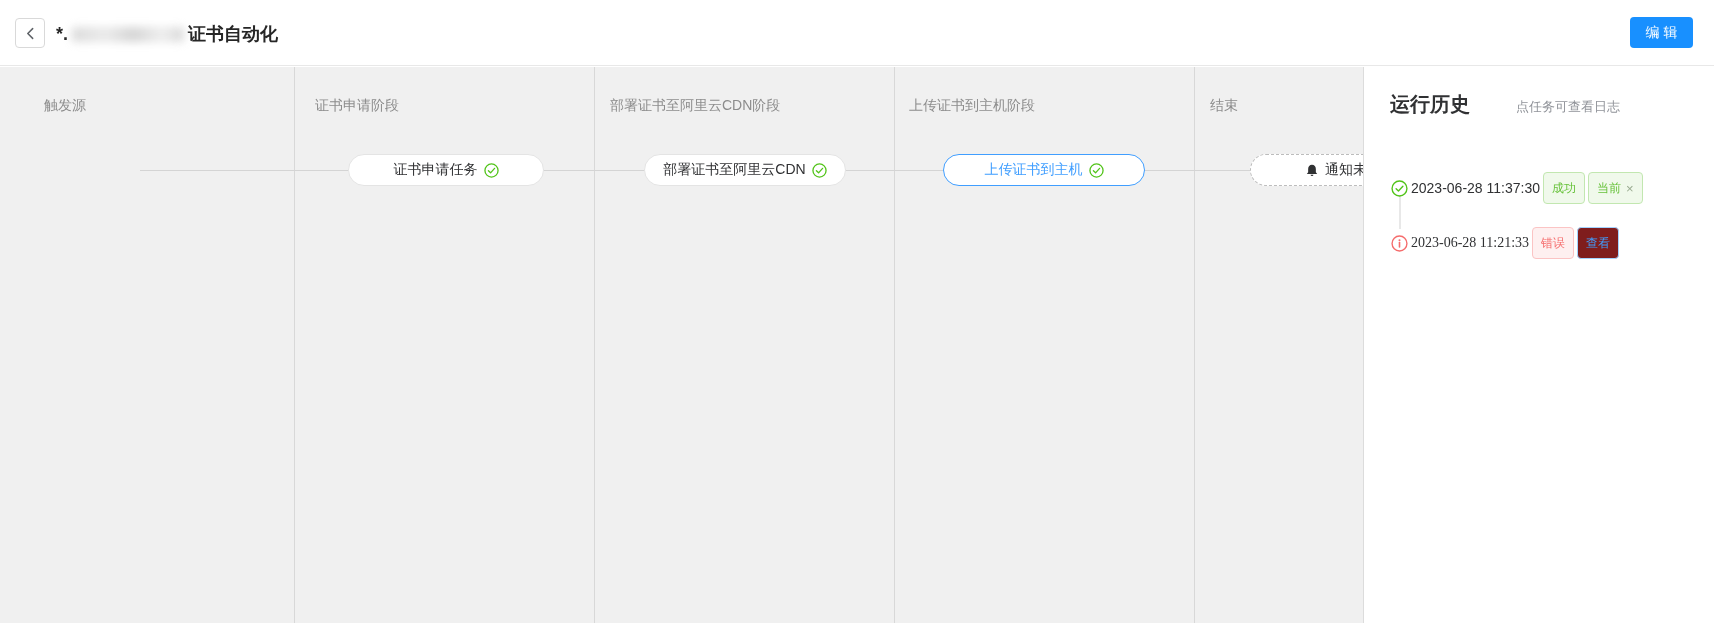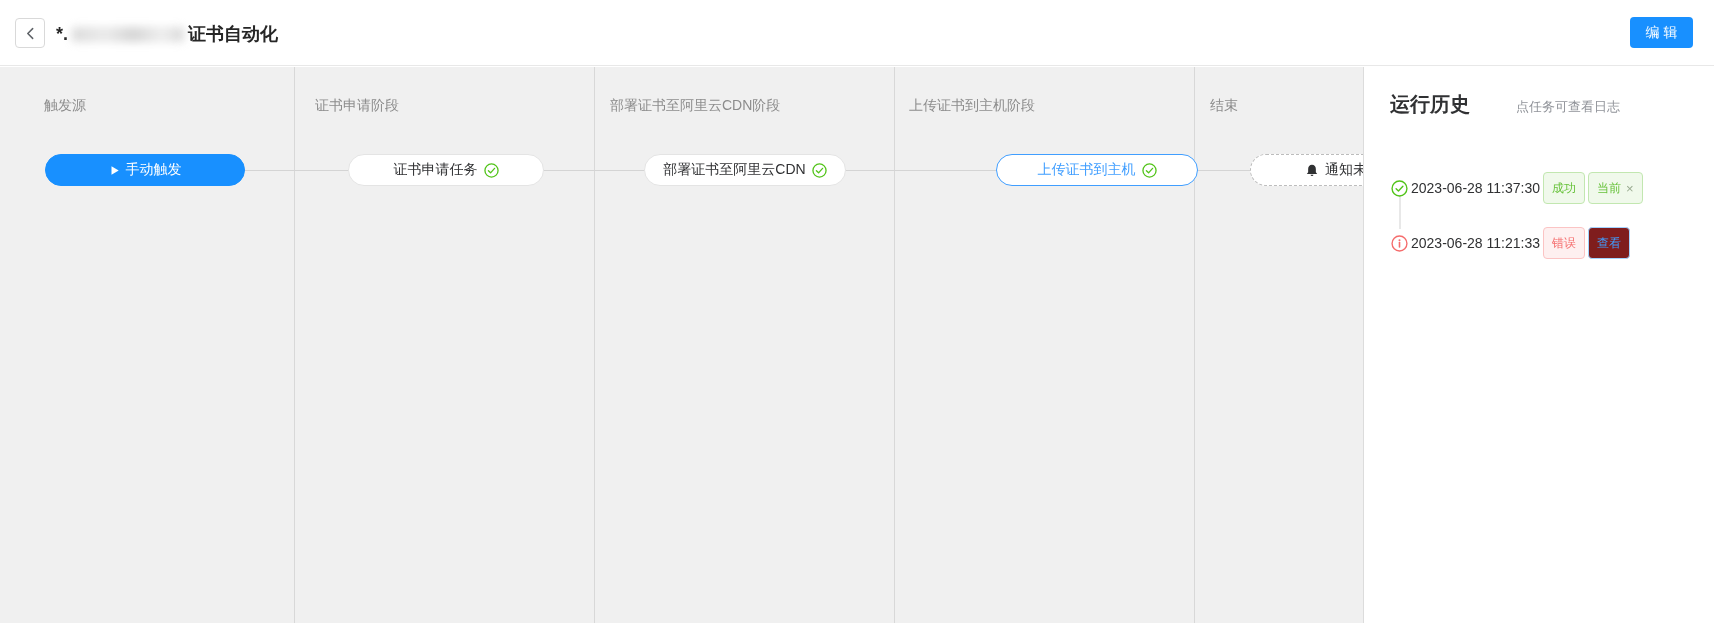--- a/index.html
+++ b/index.html
@@ -39,21 +39,21 @@
   .icon { display:inline-flex; align-items:center; justify-content:center; line-height:0; }
 
   
   .panel { position:absolute; left:1363px; top:67px; width:351px; height:556px;
            background:#fff; border-left:1px solid #dcdcdc; z-index:2; }
   .panel-head { position:absolute; left:26px; top:24px; display:flex; align-items:baseline;gap:33px; }
   .panel-title { font-size:20px; font-weight:bold; color:#303133; }
   .panel-sub { margin-left:13px; font-size:13px; color:#909399; }
   .timeline-line { position:absolute; left:35px; top:128px; width:2px; height:34px; background:#e8e8e8; }
   .run { position:absolute; left:27px; display:flex; align-items:center; gap:3px; }
-  .run-1 { top:105px; } .run-2 { top:160px; }
+  .run-1 { top:105px; } .run-2 { top:160px;font-family:Liberation Serif, serif; }
   .run-time { font-size:14px; color:#303133; white-space:nowrap; }
   .tag { display:inline-flex; align-items:center; height:32px; padding:12px 8px;
          font-size:12px; border-radius:4px; border:1px solid transparent; white-space:nowrap; }
   .tag-success { background:#f0f9eb; border-color:#c2e7b0; color:#67c23a; }
   .tag-danger  { background:#fef0f0; border-color:#fbc4c4; color:#f56c6c; }
   .tag-view    { background:#7f1d1d; border-color:#a3d3ff; color:#409eff; cursor:pointer; }
   .tag-close   { margin-left:5px; color:#9aab90; font-size:13px; cursor:pointer; line-height:1; }
 </style>
 </head>
 <body>
@@ -83,28 +83,20 @@
     <div class="vsep" style="left:1194px"></div>
 
     <span class="col-title" style="left:44px">触发源</span>
     <span class="col-title" style="left:315px">证书申请阶段</span>
     <span class="col-title" style="left:610px">部署证书至阿里云CDN阶段</span>
     <span class="col-title" style="left:909px">上传证书到主机阶段</span>
     <span class="col-title" style="left:1210px">结束</span>
 
     <div class="flow-line"></div>
 
-    <div class="pill pill-primary" style="left:45px; width:200px">
-      <span class="icon">
-        <svg width="11" height="11" viewBox="0 0 12 12">
-            <path d="M2.7 1.4 L10.6 6 L2.7 10.6 Z" fill="#ffffff"></path>
-          </svg>
-      </span>
-      <span>手动触发</span>
-    </div>
 
     <div class="pill" style="left:348px; width:196px">
       <span>证书申请任务</span>
       <span class="icon">
         <svg width="15" height="15" viewBox="0 0 16 16" fill="none">
           <circle cx="8" cy="8" r="7" stroke="#52c41a" stroke-width="1.4"></circle>
           <path d="M4.7 8.3 L7 10.5 L11.3 5.7" stroke="#52c41a" stroke-width="1.4" stroke-linecap="round" stroke-linejoin="round"></path>
         </svg>
       </span>
     </div>
@@ -112,21 +104,21 @@
     <div class="pill" style="left:644px; width:202px">
       <span>部署证书至阿里云CDN</span>
       <span class="icon">
         <svg width="15" height="15" viewBox="0 0 16 16" fill="none">
           <circle cx="8" cy="8" r="7" stroke="#52c41a" stroke-width="1.4"></circle>
           <path d="M4.7 8.3 L7 10.5 L11.3 5.7" stroke="#52c41a" stroke-width="1.4" stroke-linecap="round" stroke-linejoin="round"></path>
         </svg>
       </span>
     </div>
 
-    <div class="pill pill-active" style="left:996px; width:202px">
+    <div class="pill pill-active" style="left:943px; width:202px">
       <span>上传证书到主机</span>
       <span class="icon">
         <svg width="15" height="15" viewBox="0 0 16 16" fill="none">
           <circle cx="8" cy="8" r="7" stroke="#52c41a" stroke-width="1.4"></circle>
           <path d="M4.7 8.3 L7 10.5 L11.3 5.7" stroke="#52c41a" stroke-width="1.4" stroke-linecap="round" stroke-linejoin="round"></path>
         </svg>
       </span>
     </div>
 
     <div class="pill pill-dashed" style="left:1250px; width:200px">

